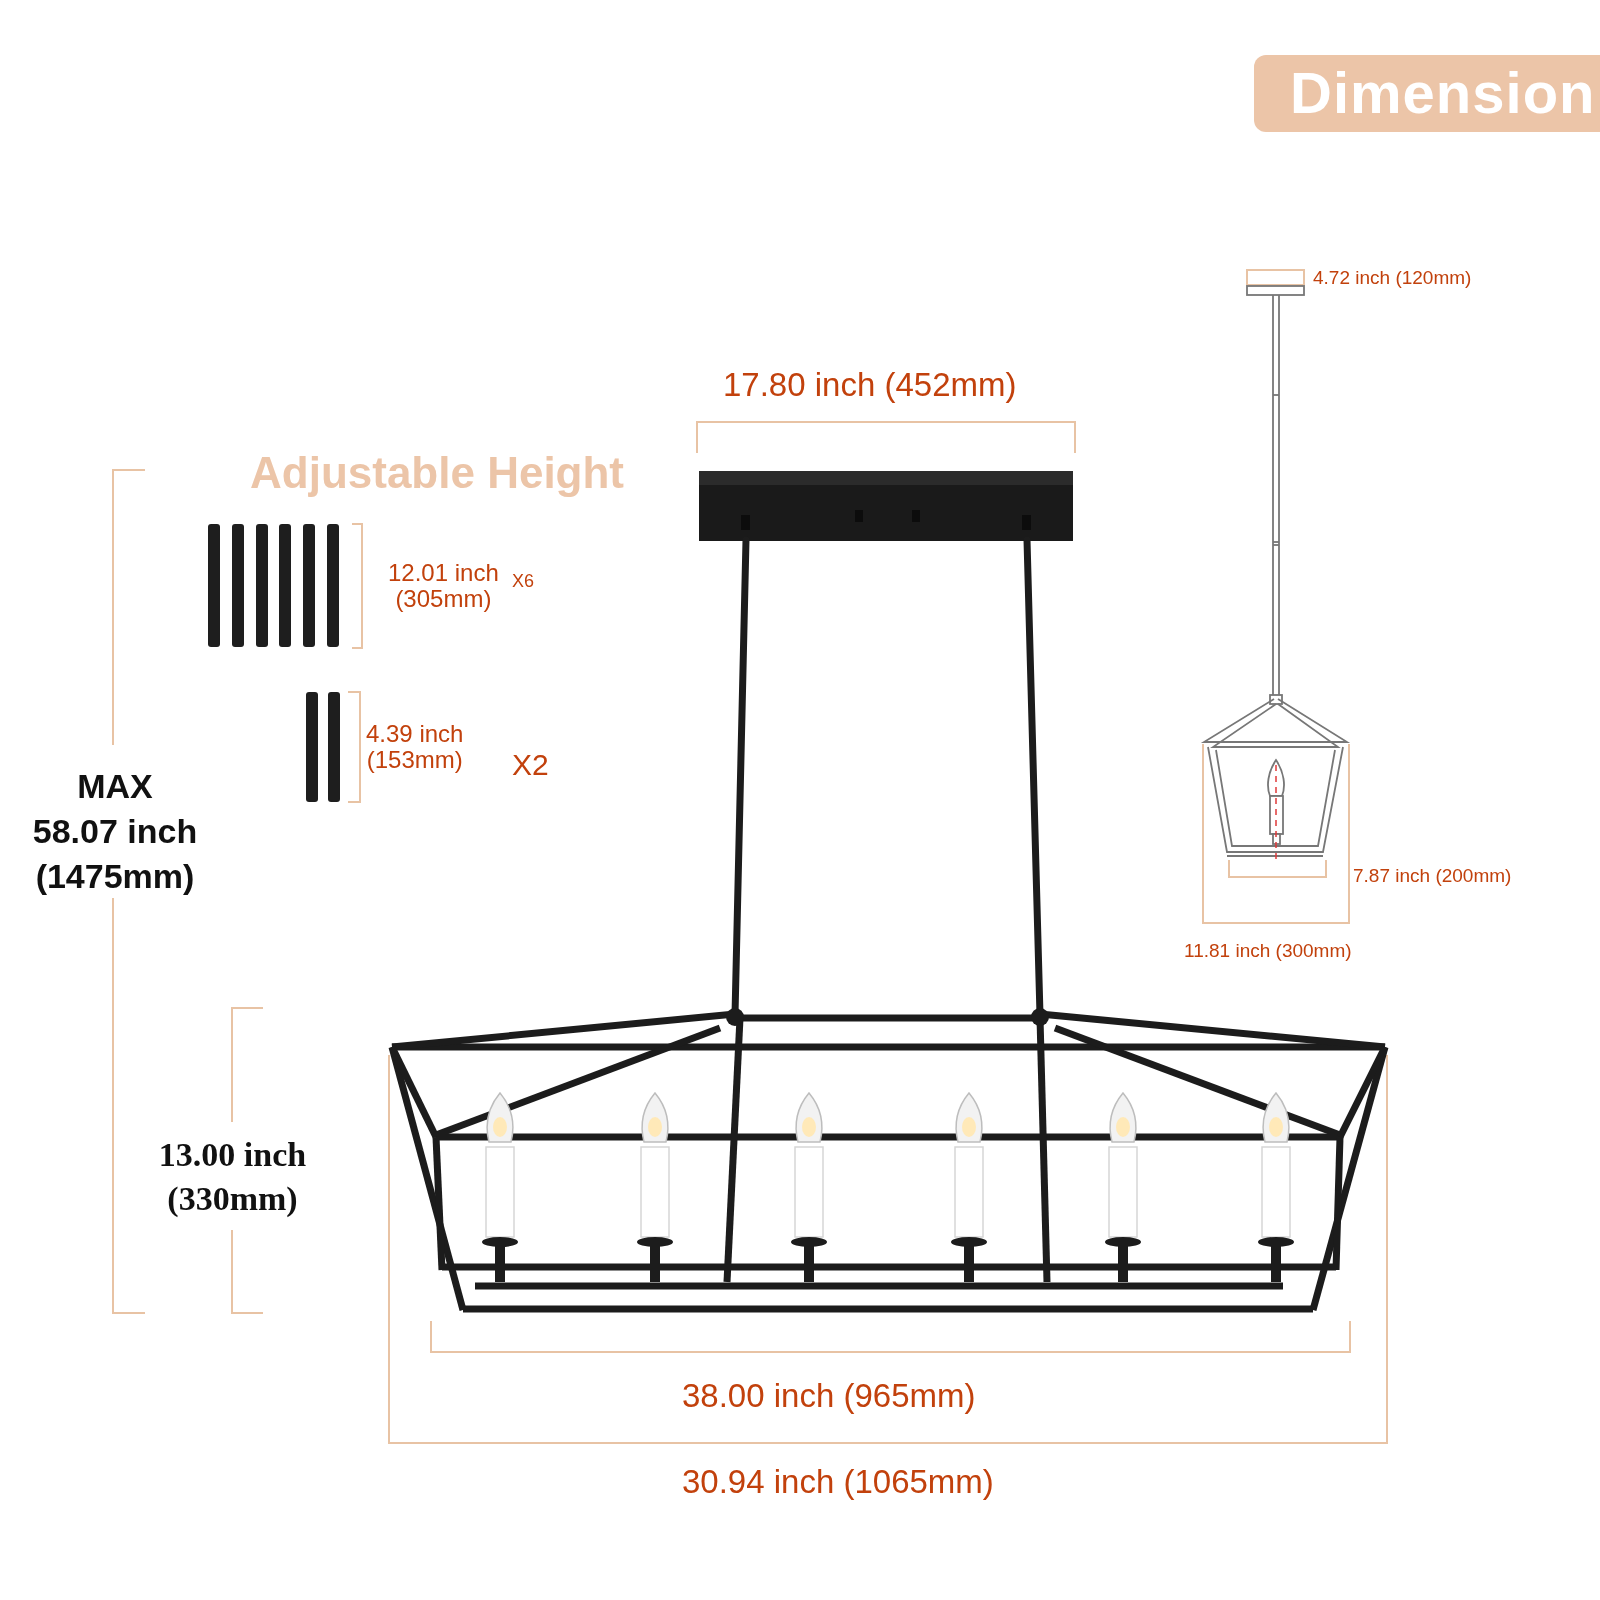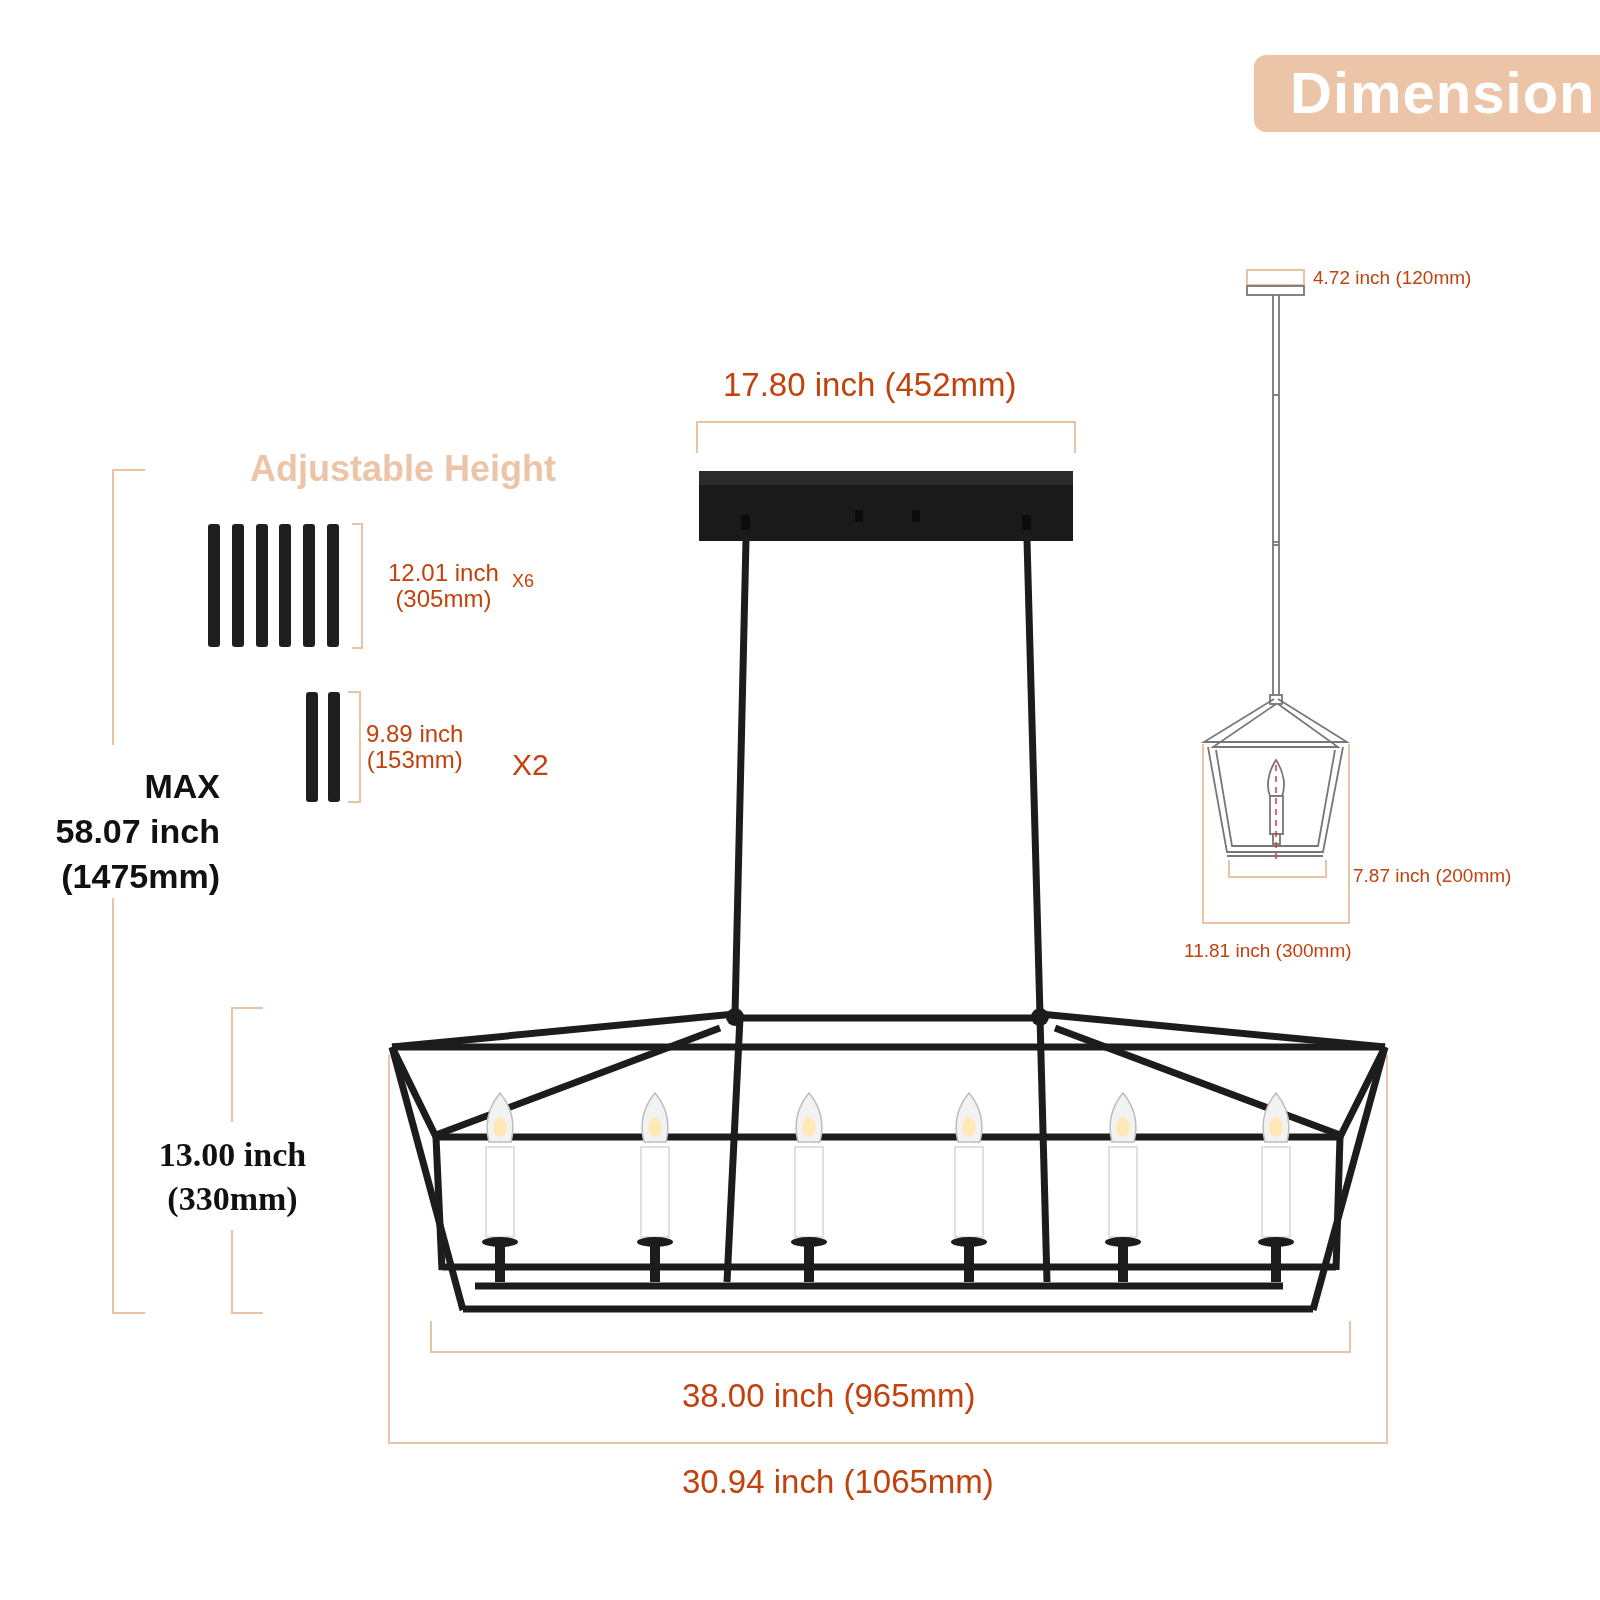--- a/index.html
+++ b/index.html
@@ -6,22 +6,22 @@
   body { width:1600px; height:1600px; position:relative; overflow:hidden;
          font-family:"Liberation Sans", sans-serif; color:#111; }
   .badge { position:absolute; left:1254px; top:55px; width:360px; height:77px;
            background:#ecc5a8; border-radius:12px; }
   .badge-text { position:absolute; left:36px; top:4px; font-size:58px; font-weight:bold;
                 color:#ffffff; letter-spacing:1px; white-space:nowrap; }
   .lbl { position:absolute; font-weight:normal; white-space:nowrap; color:#c2410c; }
   .lbl-lg { font-size:33px; }
   .lbl-md { font-size:24px; text-align:center; line-height:26px; }
   .lbl-sm { font-size:19px; }
-  .adj-title { position:absolute; left:250px; top:448px; font-size:36px; font-weight:bold; color:#ecc5a8; white-space:nowrap; }
-  .max-label { position:absolute; left:10px; top:764px; width:210px; text-align:right;
+  .adj-title { position:absolute; left:250px; top:448px; font-size:44px; font-weight:bold; color:#ecc5a8; white-space:nowrap; }
+  .max-label { position:absolute; left:10px; top:764px; width:210px; text-align:center;
                font-size:34px; font-weight:bold; line-height:45px; }
   .h13-label { position:absolute; left:130px; top:1133px; width:205px; text-align:center;
                font-size:34px; font-weight:bold; line-height:44px;font-family:Liberation Serif, serif; }
   svg { position:absolute; left:0; top:0; }
 </style>
 </head>
 <body>
 
 <div class="badge">
   <span class="badge-text">Dimension</span>
@@ -178,21 +178,21 @@
 
 <div class="adj-title">Adjustable Height</div>
 
 <div class="lbl lbl-md" style="left:388px; top:560px;">
   <div>12.01 inch</div>
   <div>(305mm)</div>
 </div>
 <div class="lbl" style="left:512px; top:571px; font-size:18px;">X6</div>
 
 <div class="lbl lbl-md" style="left:366px; top:721px;">
-  <div>9.89 inch</div>
+  <div>4.39 inch</div>
   <div>(153mm)</div>
 </div>
 <div class="lbl" style="left:512px; top:748px; font-size:30px;">X2</div>
 
 <div class="max-label">
   <div>MAX</div>
   <div>58.07 inch</div>
   <div>(1475mm)</div>
 </div>
 

